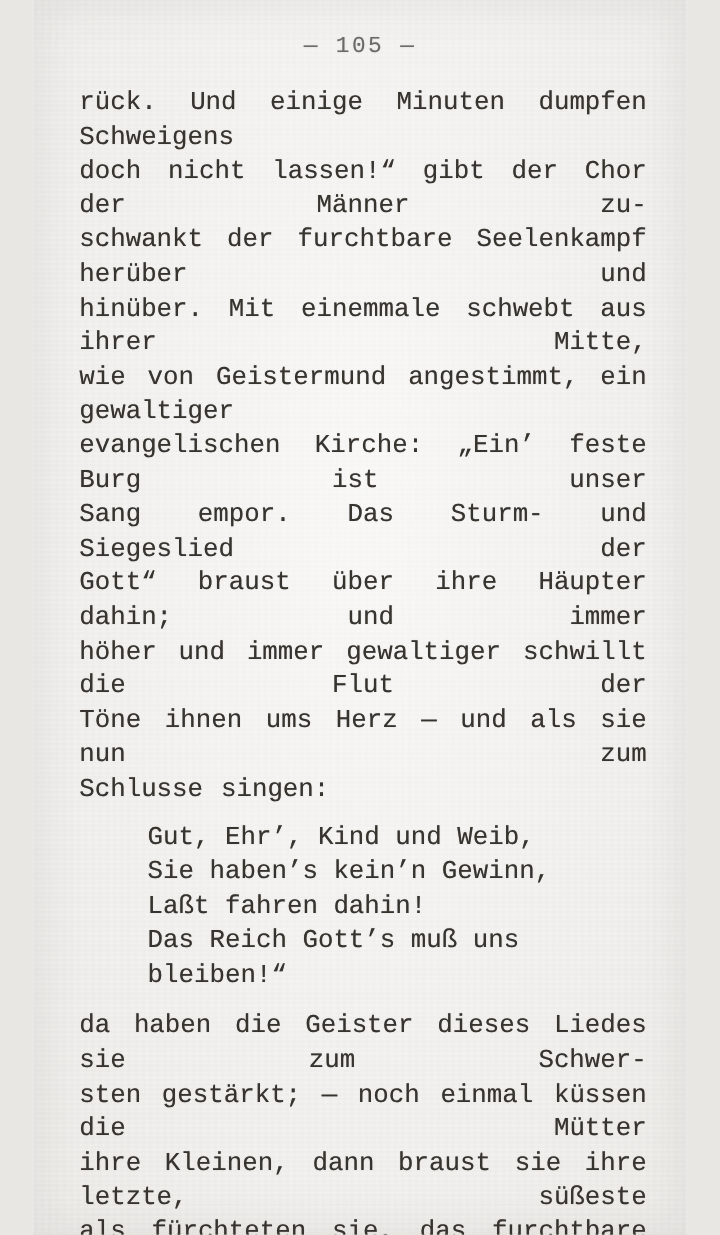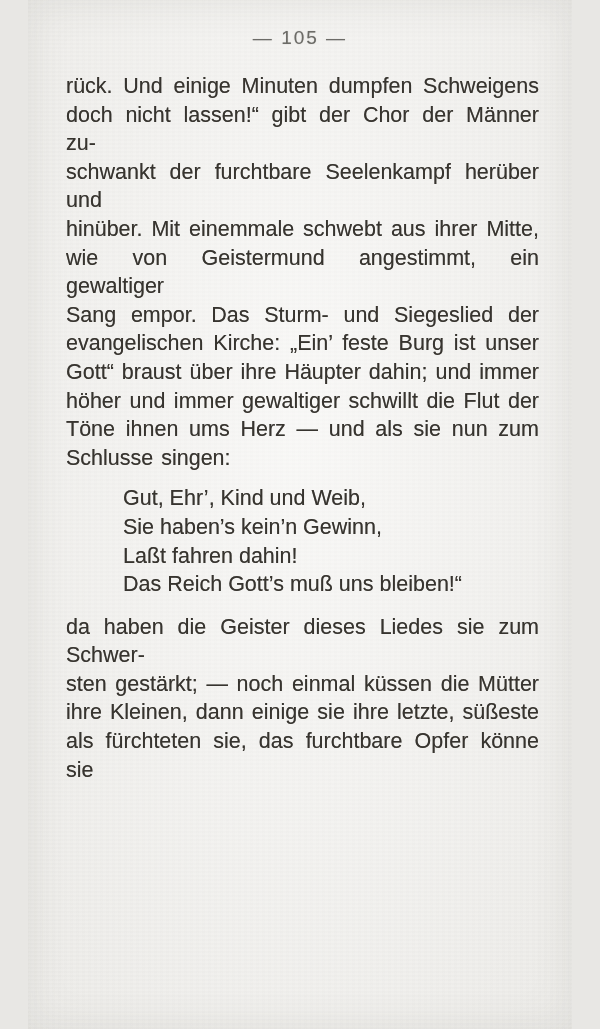--- a/index.html
+++ b/index.html
@@ -12,21 +12,21 @@
     width: 544px;
     height: 1029px;
     margin: 0 auto;
     background:
       radial-gradient(ellipse at 50% 40%, rgba(255,255,255,0.5), rgba(0,0,0,0.02) 90%),
       repeating-linear-gradient(0deg, rgba(0,0,0,0.012) 0 2px, rgba(255,255,255,0.015) 2px 4px),
       repeating-linear-gradient(90deg, rgba(0,0,0,0.008) 0 3px, rgba(255,255,255,0.012) 3px 6px),
       #f3f2ef;
     box-shadow: inset 0 0 40px rgba(90,88,80,0.10);
     overflow: hidden;
-    font-family: Liberation Sans, sans-serif;
+    font-family: Liberation Mono, monospace;
     color: #37342f;
   }
   .page-number {
     margin-top: 27px;
     text-align: center;
     font-size: 19px;
     letter-spacing: 2px;
     color: #6c6b67;
     text-shadow: 0 0 1px rgba(108,107,103,0.4);
   }
@@ -57,33 +57,33 @@
 
 <div class="page">
   <div class="page-number">— 105 —</div>
   <div class="body" id="text-body">
       <div class="block paragraph">
         <div class="line just">rück. Und einige Minuten dumpfen Schweigens</div>
         <div class="line just">doch nicht lassen!“ gibt der Chor der Männer zu-</div>
         <div class="line just">schwankt der furchtbare Seelenkampf herüber und</div>
         <div class="line just">hinüber. Mit einemmale schwebt aus ihrer Mitte,</div>
         <div class="line just">wie von Geistermund angestimmt, ein gewaltiger</div>
+        <div class="line just">evangelischen Kirche: „Ein’ feste Burg ist unser</div>
         <div class="line just">Sang empor. Das Sturm- und Siegeslied der</div>
-        <div class="line just">evangelischen Kirche: „Ein’ feste Burg ist unser</div>
         <div class="line just">Gott“ braust über ihre Häupter dahin; und immer</div>
         <div class="line just">höher und immer gewaltiger schwillt die Flut der</div>
         <div class="line just">Töne ihnen ums Herz — und als sie nun zum</div>
         <div class="line just lastline">Schlusse singen:</div>
       </div>
       <div class="block verse">
         <div class="line">Gut, Ehr’, Kind und Weib,</div>
         <div class="line">Sie haben’s kein’n Gewinn,</div>
         <div class="line">Laßt fahren dahin!</div>
         <div class="line">Das Reich Gott’s muß uns bleiben!“</div>
       </div>
       <div class="block paragraph">
         <div class="line just">da haben die Geister dieses Liedes sie zum Schwer-</div>
         <div class="line just">sten gestärkt; — noch einmal küssen die Mütter</div>
-        <div class="line just">ihre Kleinen, dann einige sie ihre letzte, süßeste</div>
+        <div class="line just">ihre Kleinen, dann braust sie ihre letzte, süßeste</div>
         <div class="line just">als fürchteten sie, das furchtbare Opfer könne sie</div>
       </div>
     </div>
 </div>
 
 </body></html>

